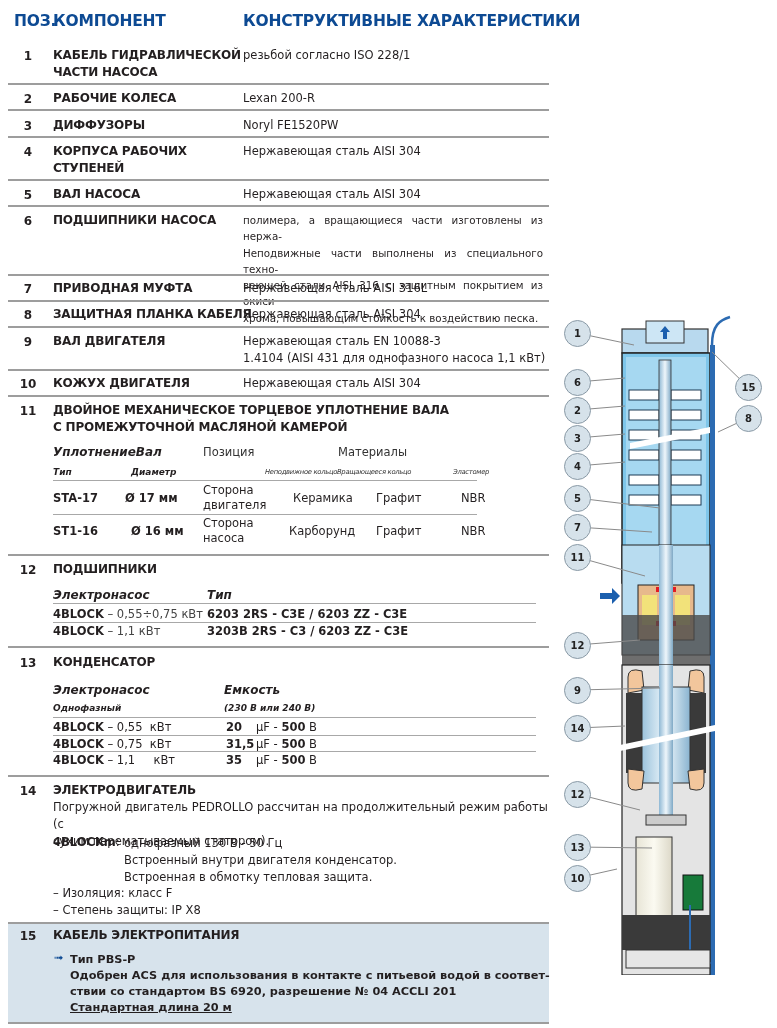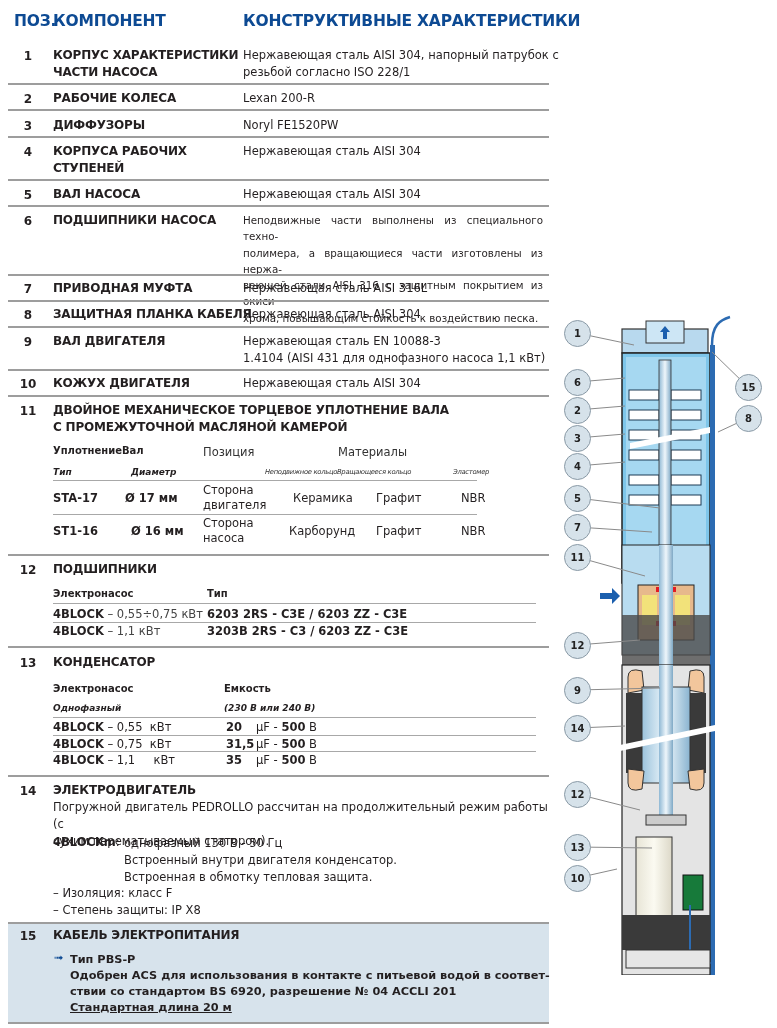--- a/index.html
+++ b/index.html
@@ -6,21 +6,21 @@
   body { width: 777px; height: 1028px; position: relative; overflow: hidden;
          font-family: "DejaVu Sans", "Liberation Sans", sans-serif; color: #231f20; }
   .page { position: absolute; left: 0; top: 0; width: 777px; height: 1028px; }
   .hdr { position: absolute; top: 12px; font-size: 15.5px; font-weight: bold; color: #0d4a93; letter-spacing: -0.2px; }
   .num { position: absolute; left: 14px; width: 28px; text-align: center; font-weight: bold; font-size: 12px; }
   .comp { position: absolute; left: 53px; font-weight: bold; font-size: 12px; line-height: 17px; letter-spacing: -0.2px; }
   .spec { position: absolute; left: 243px; font-size: 11.5px; line-height: 17px; color: #231f20; }
   .spec.small { font-size: 10.3px; line-height: 16.3px; text-align: justify; width: 300px; }
   .rule { position: absolute; left: 8px; width: 541px; height: 2px; background: #9d9d9d; }
   .thin { position: absolute; height: 1px; background: #a8a8a8; }
-  .it { font-weight: bold; font-size: 10px; position: absolute; text-align: center; }
+  .it { font-style: italic; font-weight: bold; font-size: 12px; position: absolute; text-align: center; }
   .its { font-style: italic; font-weight: bold; font-size: 9px; position: absolute; }
   .itn { font-size: 11.5px; position: absolute; color:#333; }
   .itt { font-style: italic; font-size: 6.8px; position: absolute; color:#333; letter-spacing:-0.3px; }
   .c { position: absolute; font-size: 11.5px; }
   .b { font-weight: bold; }
   .cable-box { position: absolute; left: 8px; top: 922px; width: 541px; height: 98px; background: #d7e3ec; border-top: 2px solid #9d9d9d; border-bottom: 2px solid #9d9d9d; }
   .u { text-decoration: underline; }
   .diagram { position: absolute; left: 560px; top: 315px; width: 217px; height: 660px; }
 </style>
 </head>
@@ -28,25 +28,24 @@
 
 <div class="page">
 
   <div class="hdr" style="left:14px">ПОЗ.</div>
   <div class="hdr" style="left:53px">КОМПОНЕНТ</div>
   <div class="hdr" style="left:243px">КОНСТРУКТИВНЫЕ ХАРАКТЕРИСТИКИ</div>
 
   <div>
     <div class="num" style="top:49px">1</div>
     <div class="comp" style="top:47px">
-        <div>КОРПУС ХАРАКТЕРИСТИКИ</div>
+        <div>КАБЕЛЬ ГИДРАВЛИЧЕСКОЙ</div>
         <div>ЧАСТИ НАСОСА</div>
       </div>
     <div class="spec" style="top:47px">
-        <div>Нержавеющая сталь AISI 304, напорный патрубок с</div>
         <div>резьбой согласно ISO 228/1</div>
       </div>
   </div>
   <div class="rule" style="top:83px"></div>
 
   <div>
     <div class="num" style="top:92px">2</div>
     <div class="comp" style="top:90px">РАБОЧИЕ КОЛЕСА</div>
     <div class="spec" style="top:90px">Lexan 200-R</div>
   </div>
@@ -73,22 +72,22 @@
     <div class="num" style="top:188px">5</div>
     <div class="comp" style="top:186px">ВАЛ НАСОСА</div>
     <div class="spec" style="top:186px">Нержавеющая сталь AISI 304</div>
   </div>
   <div class="rule" style="top:205px"></div>
 
   <div>
     <div class="num" style="top:214px">6</div>
     <div class="comp" style="top:212px">ПОДШИПНИКИ НАСОСА</div>
     <div class="spec small" style="top:212px">
-      <div>Неподвижные части выполнены из специального техно-</div>
-        <div>полимера, а вращающиеся части изготовлены из нержа-</div>
+      <div>полимера, а вращающиеся части изготовлены из нержа-</div>
+        <div>Неподвижные части выполнены из специального техно-</div>
         <div>веющей стали AISI 316 с защитным покрытием из окиси</div>
         <div>хрома, повышающим стойкость к воздействию песка.</div>
     </div>
   </div>
   <div class="rule" style="top:274px"></div>
 
   <div>
     <div class="num" style="top:282px">7</div>
     <div class="comp" style="top:280px">ПРИВОДНАЯ МУФТА</div>
     <div class="spec" style="top:280px">Нержавеющая сталь AISI 316L</div>

